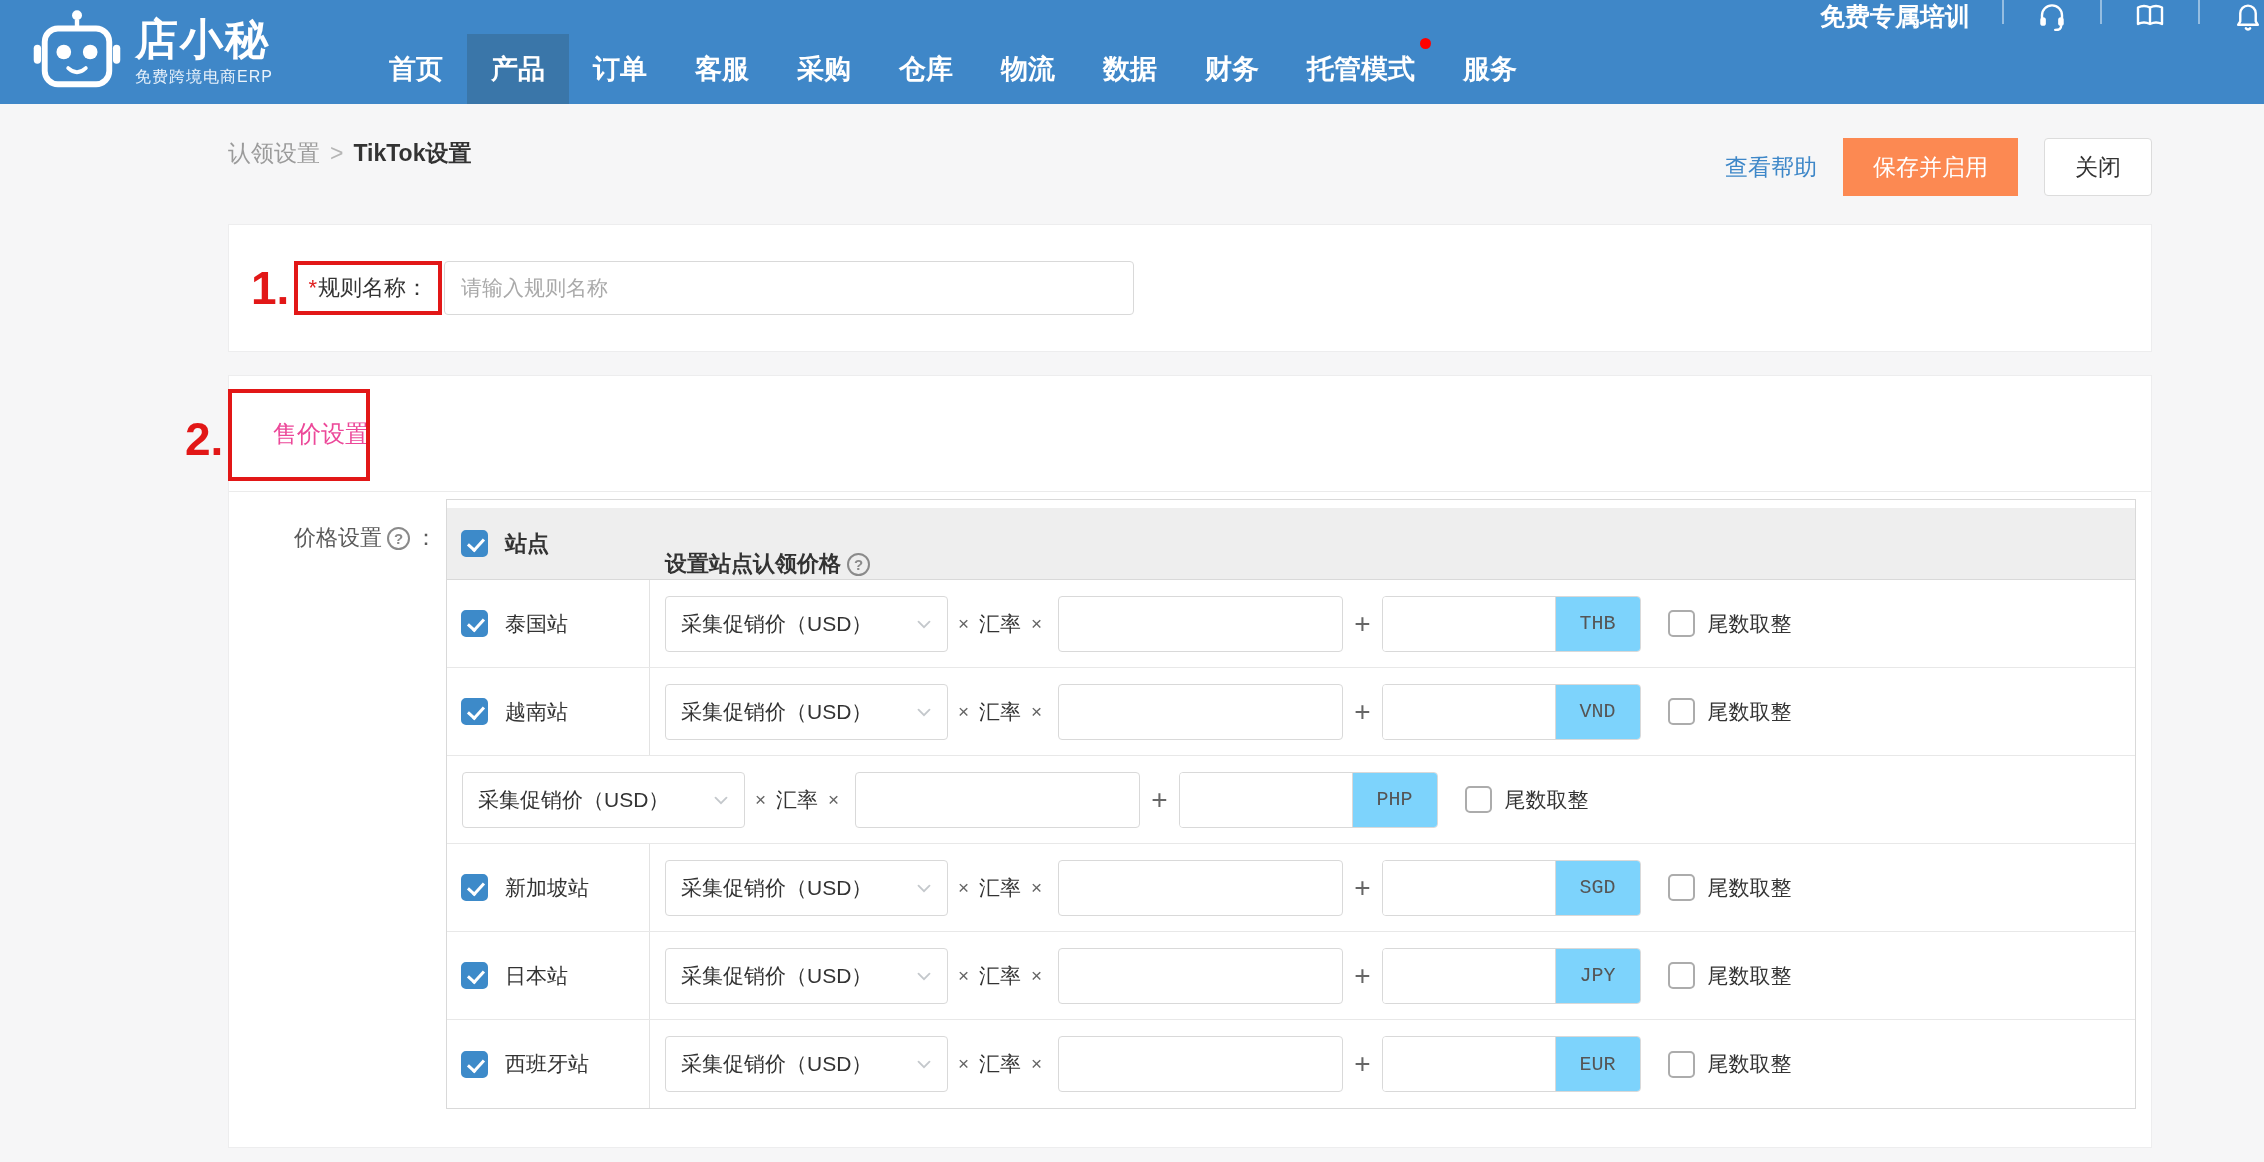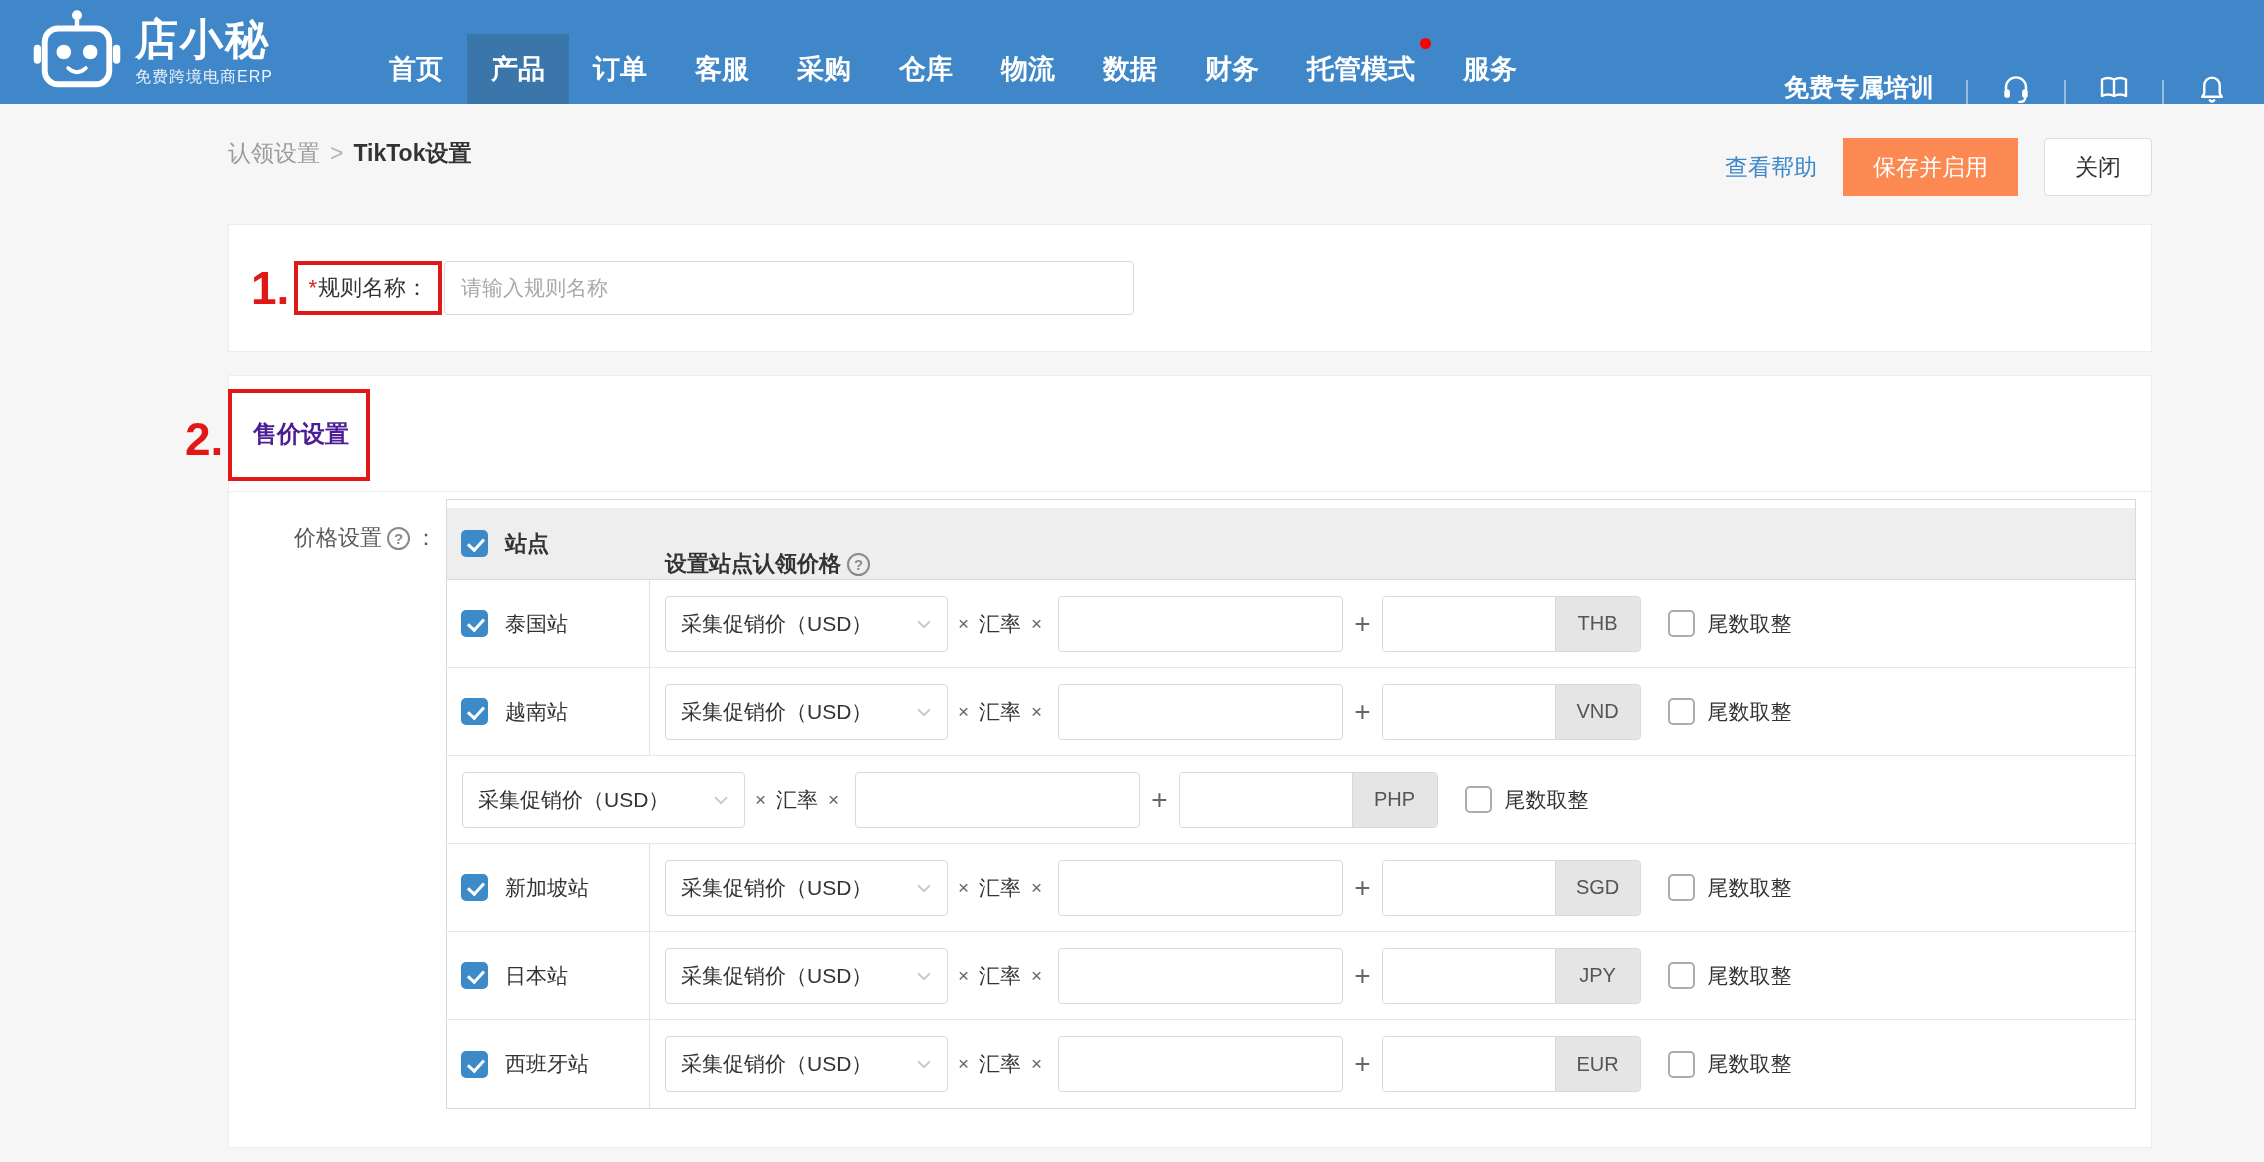--- a/index.html
+++ b/index.html
@@ -10,21 +10,21 @@
   .navbar { height:104px; background:#3f87c8; display:flex; align-items:stretch; }
   .logo { display:flex; align-items:center; gap:14px; padding-left:33px; flex:none; }
   .logo-text .t1 { color:#fff; font-size:43px; font-weight:bold; letter-spacing:2px; line-height:1.1; }
   .logo-text .t2 { color:#eaf3fb; font-size:16px; margin-top:3px; letter-spacing:1px; }
   .nav-items { display:flex; align-items:flex-end; margin-left:92px; }
   .nav-item { position:relative; height:70px; display:flex; align-items:center;
     padding:0 24px; color:#fff; font-size:27px; font-weight:bold; cursor:pointer; }
   .nav-item.active { background:#3a76a9; }
   .nav-item .dot { position:absolute; top:4px; right:8px; width:11px; height:11px;
     border-radius:50%; background:#ff0000; }
-  .nav-right { margin-left:auto; display:flex; align-items:flex-end; gap:32px; padding-right:36px; }
+  .nav-right { margin-left:auto; display:flex; align-items:flex-start; gap:32px; }
   .training { color:#fff; font-size:25px; font-weight:bold; cursor:pointer; white-space:nowrap; }
   .vsep { width:2px; height:24px; background:rgba(255,255,255,.45); }
   .nav-icon { width:32px; height:32px; display:flex; cursor:pointer; }
 
   
   .page { margin:0 112px 0 228px; }
   .toolbar { margin-top:34px; height:60px; display:flex; justify-content:space-between; align-items:flex-start; }
   .breadcrumb { font-size:23px; display:flex; align-items:center; gap:10px; }
   .crumb-parent { color:#9b9b9b; cursor:pointer; }
   .crumb-sep { color:#b5b5b5; }
@@ -50,21 +50,21 @@
     margin-left:2px; padding:0 16px; font-size:21px; color:#333; font-family:inherit; }
   .rule-input::placeholder { color:#a9a9a9; }
 
   
   .card2 { margin-top:23px; position:relative; padding-bottom:38px; }
   .step2 { position:absolute; left:-44px; top:40px; }
   .card2-header { height:116px; border-bottom:1px solid #ebebeb; position:relative;
     display:flex; align-items:center; }
   .redbox2 { position:absolute; left:-1px; top:13px; width:142px; height:92px;
     border:4px solid #e21717; pointer-events:none; }
-  .sec-title { margin-left:24px; font-size:24px; font-weight:bold; color:#4c1d95; }
+  .sec-title { margin-left:44px; font-size:24px; font-weight:normal; color:#ec4899; }
 
   .card2-body { display:flex; align-items:flex-start; padding-top:7px; }
   .price-label { margin-left:65px; margin-top:24px; width:152px; flex:none;
     font-size:22px; color:#5a5a5a; display:flex; align-items:center; gap:5px; white-space:nowrap; }
   .q-icon { width:23px; height:23px; border:2px solid #8a8a8a; border-radius:50%; flex:none;
     display:inline-flex; align-items:center; justify-content:center;
     font-size:15px; font-weight:bold; color:#8a8a8a; cursor:pointer; }
 
   .ptable { width:1690px; border:1px solid #d9d9d9; }
   .t-header { height:72px; background:#eeeeee; display:flex; align-items:flex-end;
@@ -83,22 +83,22 @@
     padding:0 12px 0 15px; font-size:21px; color:#333; cursor:pointer; background:#fff; flex:none; }
   .xsym { color:#666; font-size:19px; }
   .rate-word { color:#333; font-size:21px; }
   .inp-rate { width:285px; height:56px; border:1px solid #d9d9d9; border-radius:4px;
     margin-left:6px; flex:none; padding:0 12px; font-size:21px; font-family:inherit; }
   .plus { color:#666; font-size:28px; font-weight:300; margin:0 1px; }
   .inp-group { display:flex; width:259px; height:56px; border:1px solid #d9d9d9;
     border-radius:4px; overflow:hidden; flex:none; background:#fff; }
   .inp-group input { flex:1; min-width:0; border:none; outline:none; padding:0 10px;
     font-size:21px; font-family:inherit; }
-  .suffix { width:85px; flex:none; background:#e5e5e5; border-left:1px solid #d9d9d9;
-    display:flex; align-items:center; justify-content:center; font-size:20px; color:#555; }
+  .suffix { width:85px; flex:none; background:#7dd3fc; border-left:1px solid #d9d9d9;
+    display:flex; align-items:center; justify-content:center; font-size:20px; color:#555;font-family:Liberation Mono, monospace; }
   .round { display:flex; align-items:center; gap:13px; margin-left:17px; }
   .round-label { font-size:21px; color:#333; }
 
   .cb { width:27px; height:27px; border:2px solid #acacac; border-radius:5px;
     background:#fff; position:relative; flex:none; cursor:pointer; }
   .cb.checked { background:#3d8ac9; border-color:#3d8ac9; }
   .cb.checked::after { content:''; position:absolute; left:8px; top:3px; width:7px; height:13px;
     border:solid #fff; border-width:0 3px 3px 0; transform:rotate(42deg); }
 
   .chev { flex:none; }

